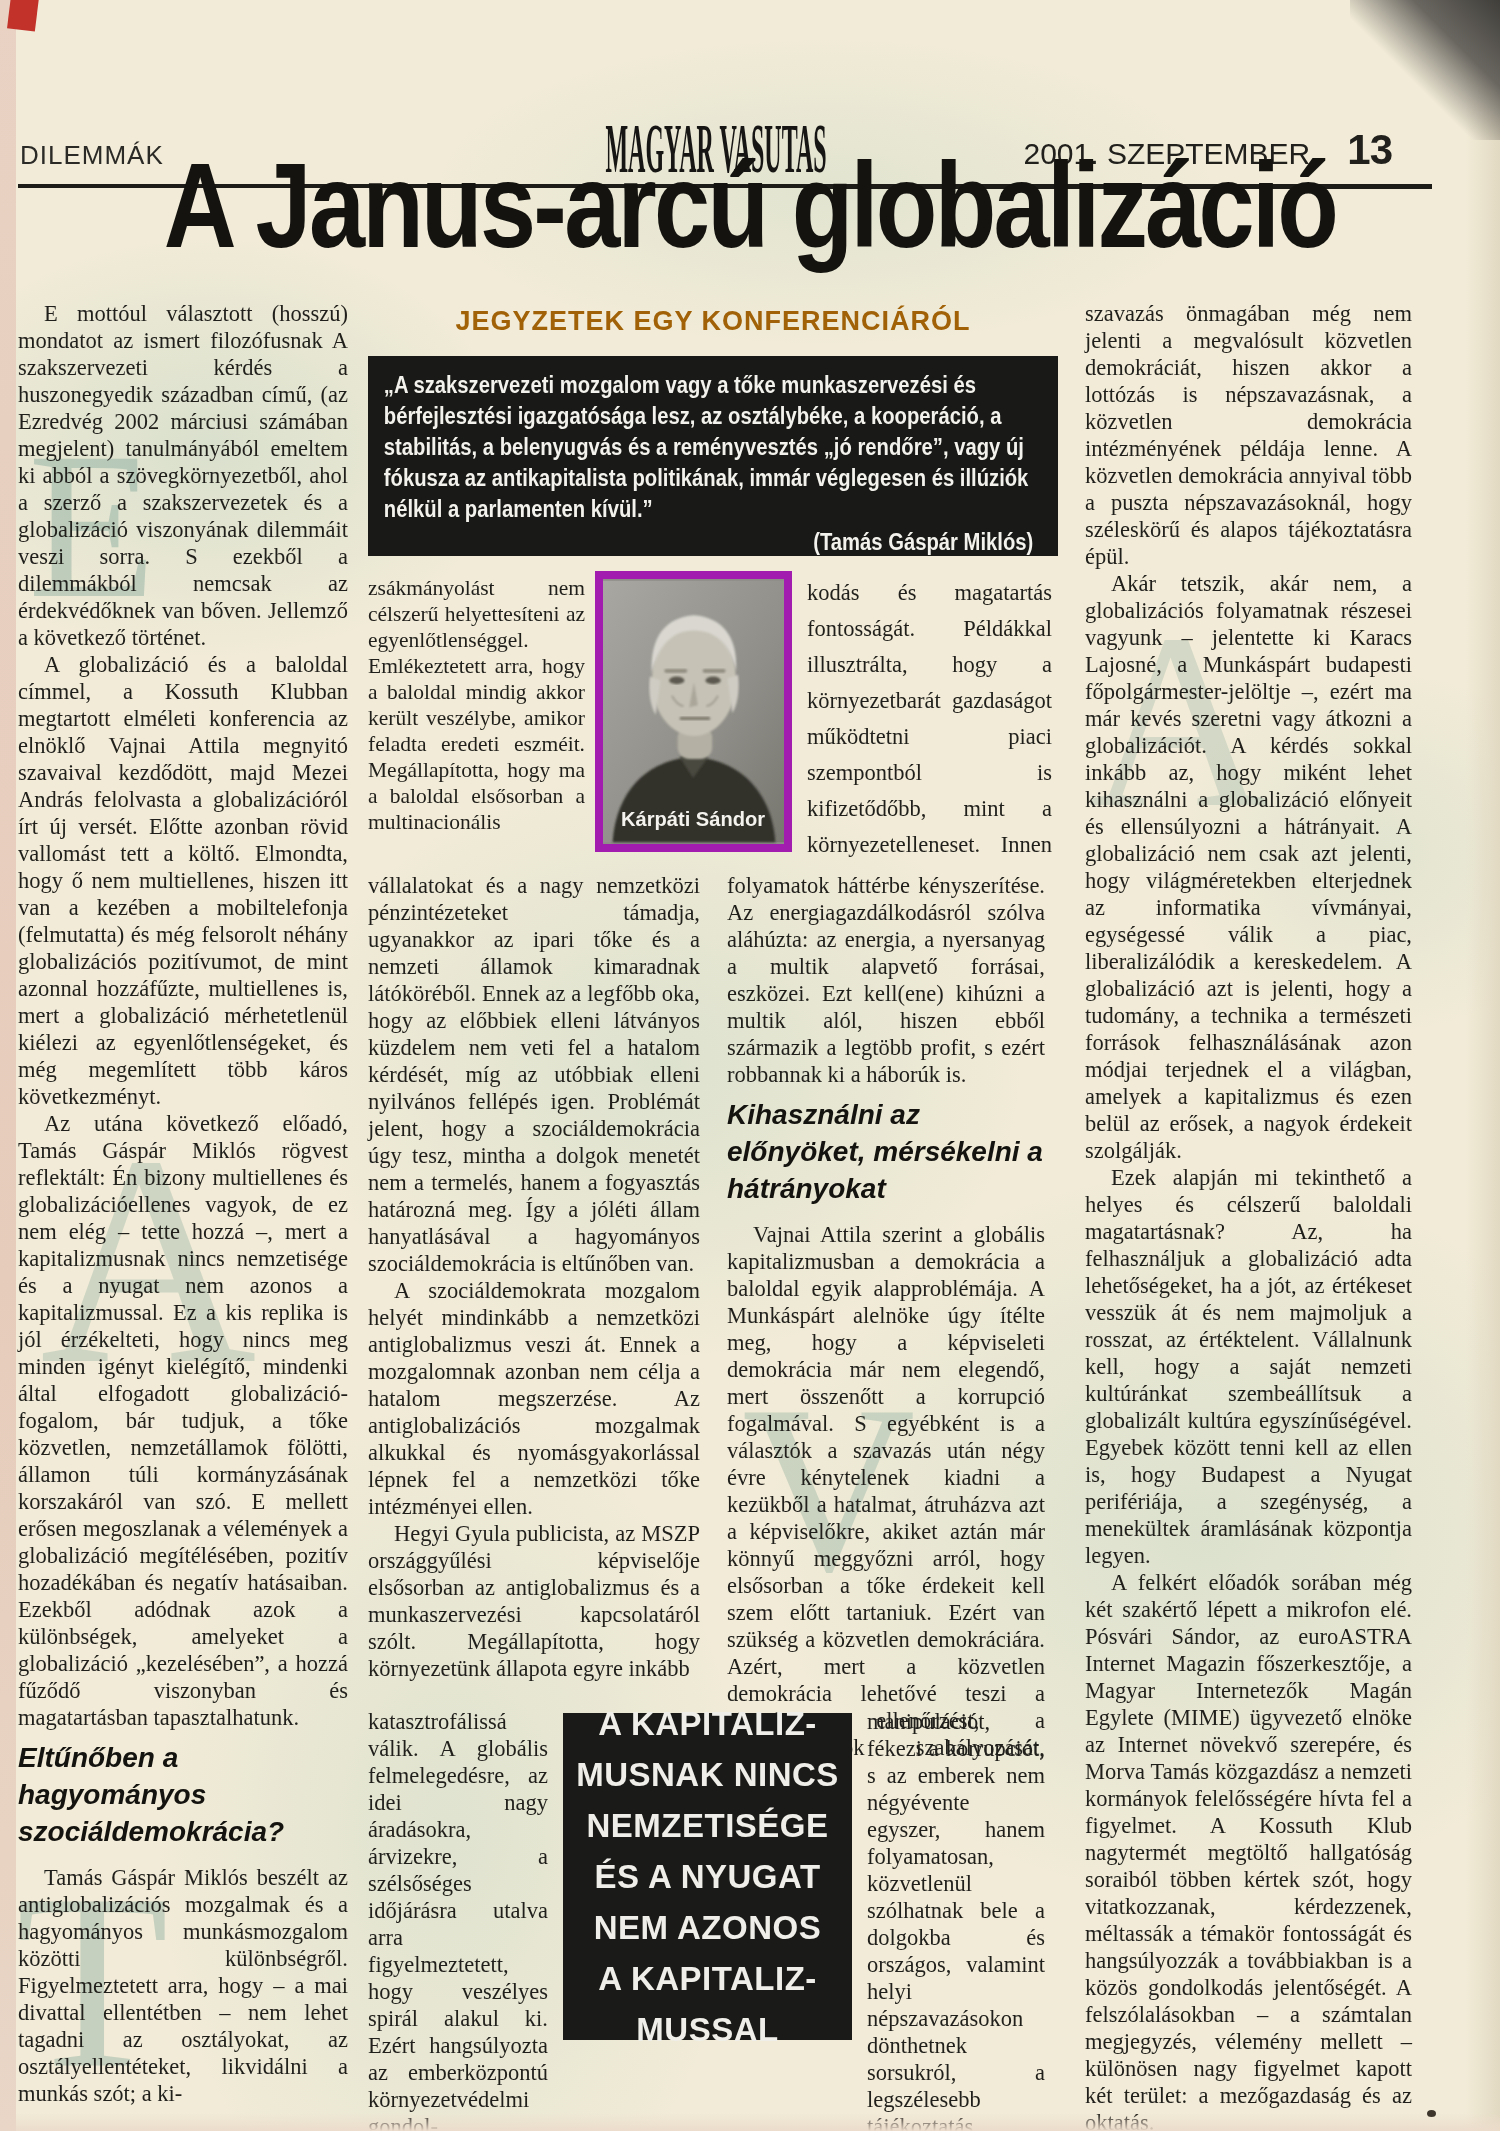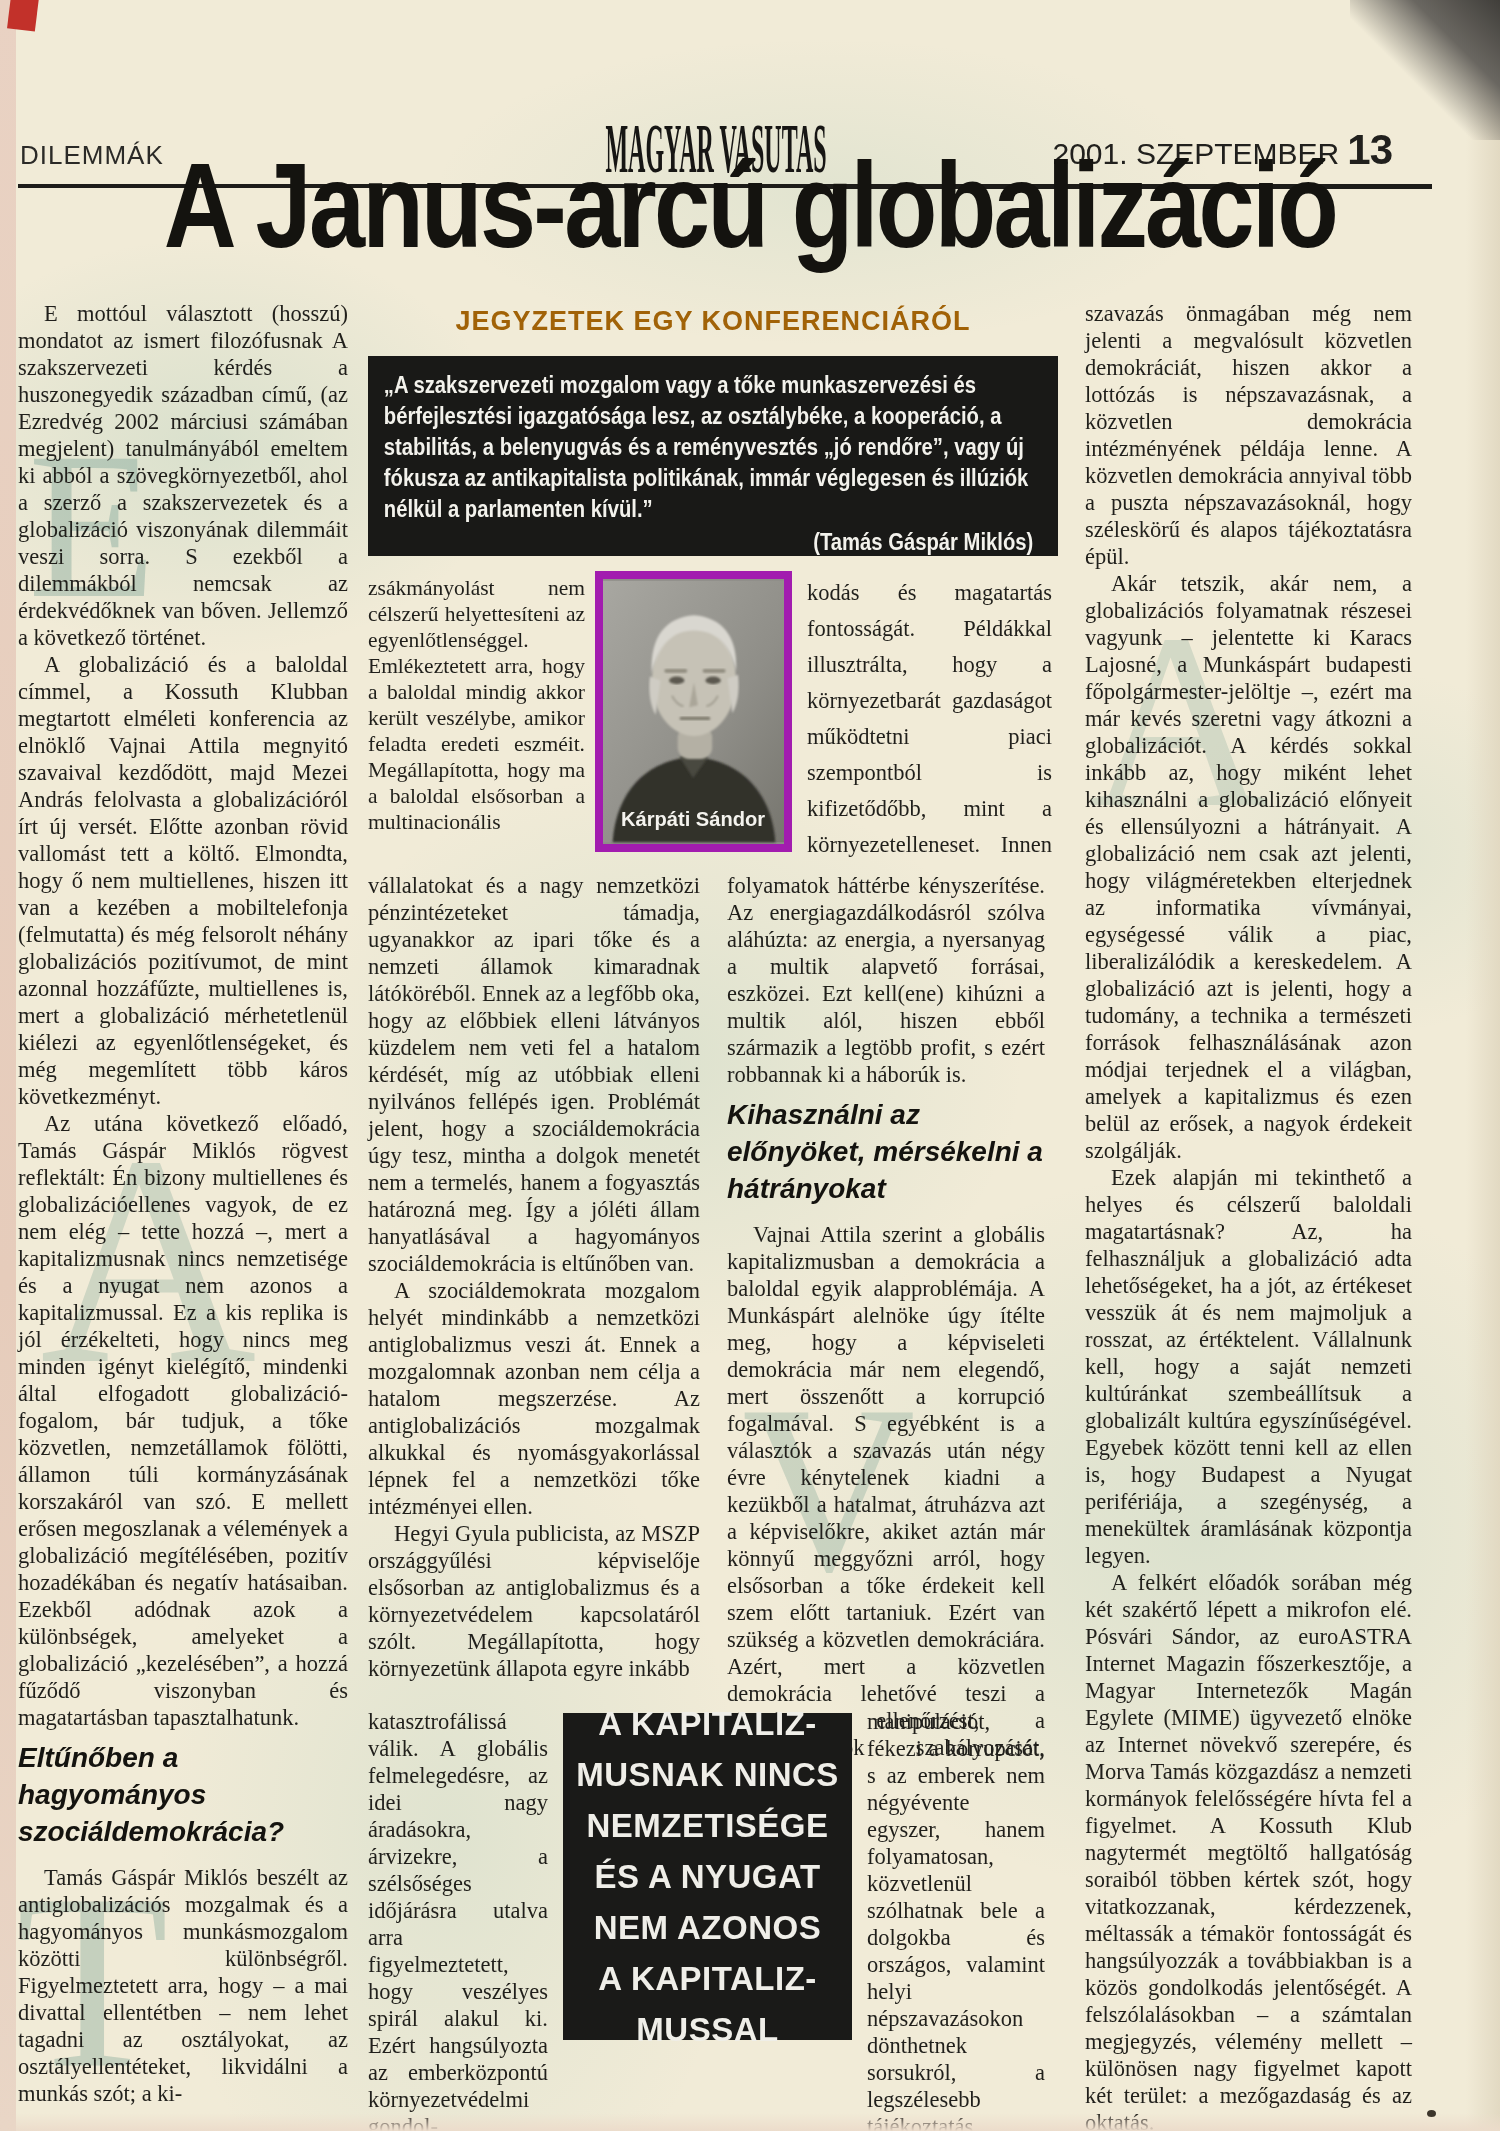--- a/index.html
+++ b/index.html
@@ -37,21 +37,21 @@
 
   
   .kicker{position:absolute;left:20px;top:140px;z-index:3;
     font-family:"Liberation Sans",sans-serif;font-size:26px;letter-spacing:1px;color:#2b2a27;}
   .masthead{position:absolute;left:626px;top:96px;width:180px;height:92px;z-index:3;
     font-family:"Liberation Serif",serif;font-weight:bold;font-size:30px;white-space:nowrap;
     display:flex;align-items:flex-end;justify-content:center;color:#171614;
     transform:scale(.8,2.35);transform-origin:center bottom;}
   .dateline{position:absolute;left:960px;top:126px;width:432px;text-align:right;z-index:3;
     font-family:"Liberation Sans",sans-serif;font-size:30px;color:#21201d;}
-  .dateline .pagenum{font-size:42px;font-weight:bold;margin-left:8px;letter-spacing:-1px;}
+  .dateline .pagenum{font-size:42px;font-weight:bold;margin-left:37px;letter-spacing:-1px;}
   .rule{position:absolute;left:18px;top:184px;width:1414px;height:4px;background:#1d1c19;z-index:2;}
   .rule-right{position:absolute;left:810px;top:186px;width:622px;height:3px;background:#1d1c19;z-index:2;}
 
   .headline{position:absolute;left:20px;top:142px;width:1460px;z-index:3;
     font-family:"Liberation Sans",sans-serif;font-weight:bold;font-size:112px;line-height:118px;
     letter-spacing:-3px;text-align:center;white-space:nowrap;color:#14130f;
     transform:scale(.9,1.08);transform-origin:center top;}
 
   
   .col{position:absolute;z-index:2;font-size:22.5px;line-height:27px;text-align:justify;}
@@ -160,21 +160,21 @@
     <div class="subhead">Eltűnőben a hagyományos szociáldemokrácia?</div>
     <p class="ind">Tamás Gáspár Miklós beszélt az antiglobalizációs mozgalmak és a hagyományos munkásmozgalom közötti különbségről. Figyelmeztetett arra, hogy – a mai divattal ellentétben – nem lehet tagadni az osztályokat, az osztályellentéteket, likvidálni a munkás szót; a ki-</p>
   </div>
 
   <div class="col" style="left:368px;top:575px;width:217px;height:294px;overflow:hidden;font-size:21.5px;line-height:26px;">
     <p>zsákmányolást nem célszerű helyettesíteni az egyenlőtlenséggel. Emlékeztetett arra, hogy a baloldal mindig akkor került veszélybe, amikor feladta eredeti eszméit. Megállapította, hogy ma a baloldal elsősorban a multinacionális</p>
   </div>
   <div class="col" style="left:368px;top:872px;width:332px;">
     <p>vállalatokat és a nagy nemzetközi pénzintézeteket támadja, ugyanakkor az ipari tőke és a nemzeti államok kimaradnak látóköréből. Ennek az a legfőbb oka, hogy az előbbiek elleni látványos küzdelem nem veti fel a hatalom kérdését, míg az utóbbiak elleni nyilvános fellépés igen. Problémát jelent, hogy a szociáldemokrácia úgy tesz, mintha a dolgok menetét nem a termelés, hanem a fogyasztás határozná meg. Így a jóléti állam hanyatlásával a hagyományos szociáldemokrácia is eltűnőben van.</p>
     <p class="ind">A szociáldemokrata mozgalom helyét mindinkább a nemzetközi antiglobalizmus veszi át. Ennek a mozgalomnak azonban nem célja a hatalom megszerzése. Az antiglobalizációs mozgalmak alkukkal és nyomásgyakorlással lépnek fel a nemzetközi tőke intézményei ellen.</p>
-    <p class="ind">Hegyi Gyula publicista, az MSZP országgyűlési képviselője elsősorban az antiglobalizmus és a környezetvédelem kapcsolatáról szólt. Megállapította, hogy környezetünk állapota egyre inkább</p>
+    <p class="ind">Hegyi Gyula publicista, az MSZP országgyűlési képviselője elsősorban az antiglobalizmus és a munkaszervezési kapcsolatáról szólt. Megállapította, hogy környezetünk állapota egyre inkább</p>
   </div>
   <div class="col" style="left:368px;top:1708px;width:180px;">
     <p>katasztrofálissá válik. A globális felmelegedésre, az idei nagy áradásokra, árvizekre, a szélsőséges időjárásra utalva arra figyelmeztetett, hogy veszélyes spirál alakul ki. Ezért hangsúlyozta az emberközpontú környezetvédelmi gondol-</p>
   </div>
 
   <div class="col" style="left:807px;top:575px;width:245px;height:294px;overflow:hidden;line-height:36px;">
     <p>kodás és magatartás fontosságát. Példákkal illusztrálta, hogy a környezetbarát gazdaságot működtetni piaci szempontból is kifizetődőbb, mint a környezetelleneset. Innen nézve a környezet pusztítása nem egyéb, mint a valóságos piaci</p>
   </div>
   <div class="col" style="left:727px;top:872px;width:318px;">
     <p>folyamatok háttérbe kényszerítése. Az energiagazdálkodásról szólva aláhúzta: az energia, a nyersanyag a multik alapvető forrásai, eszközei. Ezt kell(ene) kihúzni a multik alól, hiszen ebből származik a legtöbb profit, s ezért robbannak ki a háborúk is.</p>

